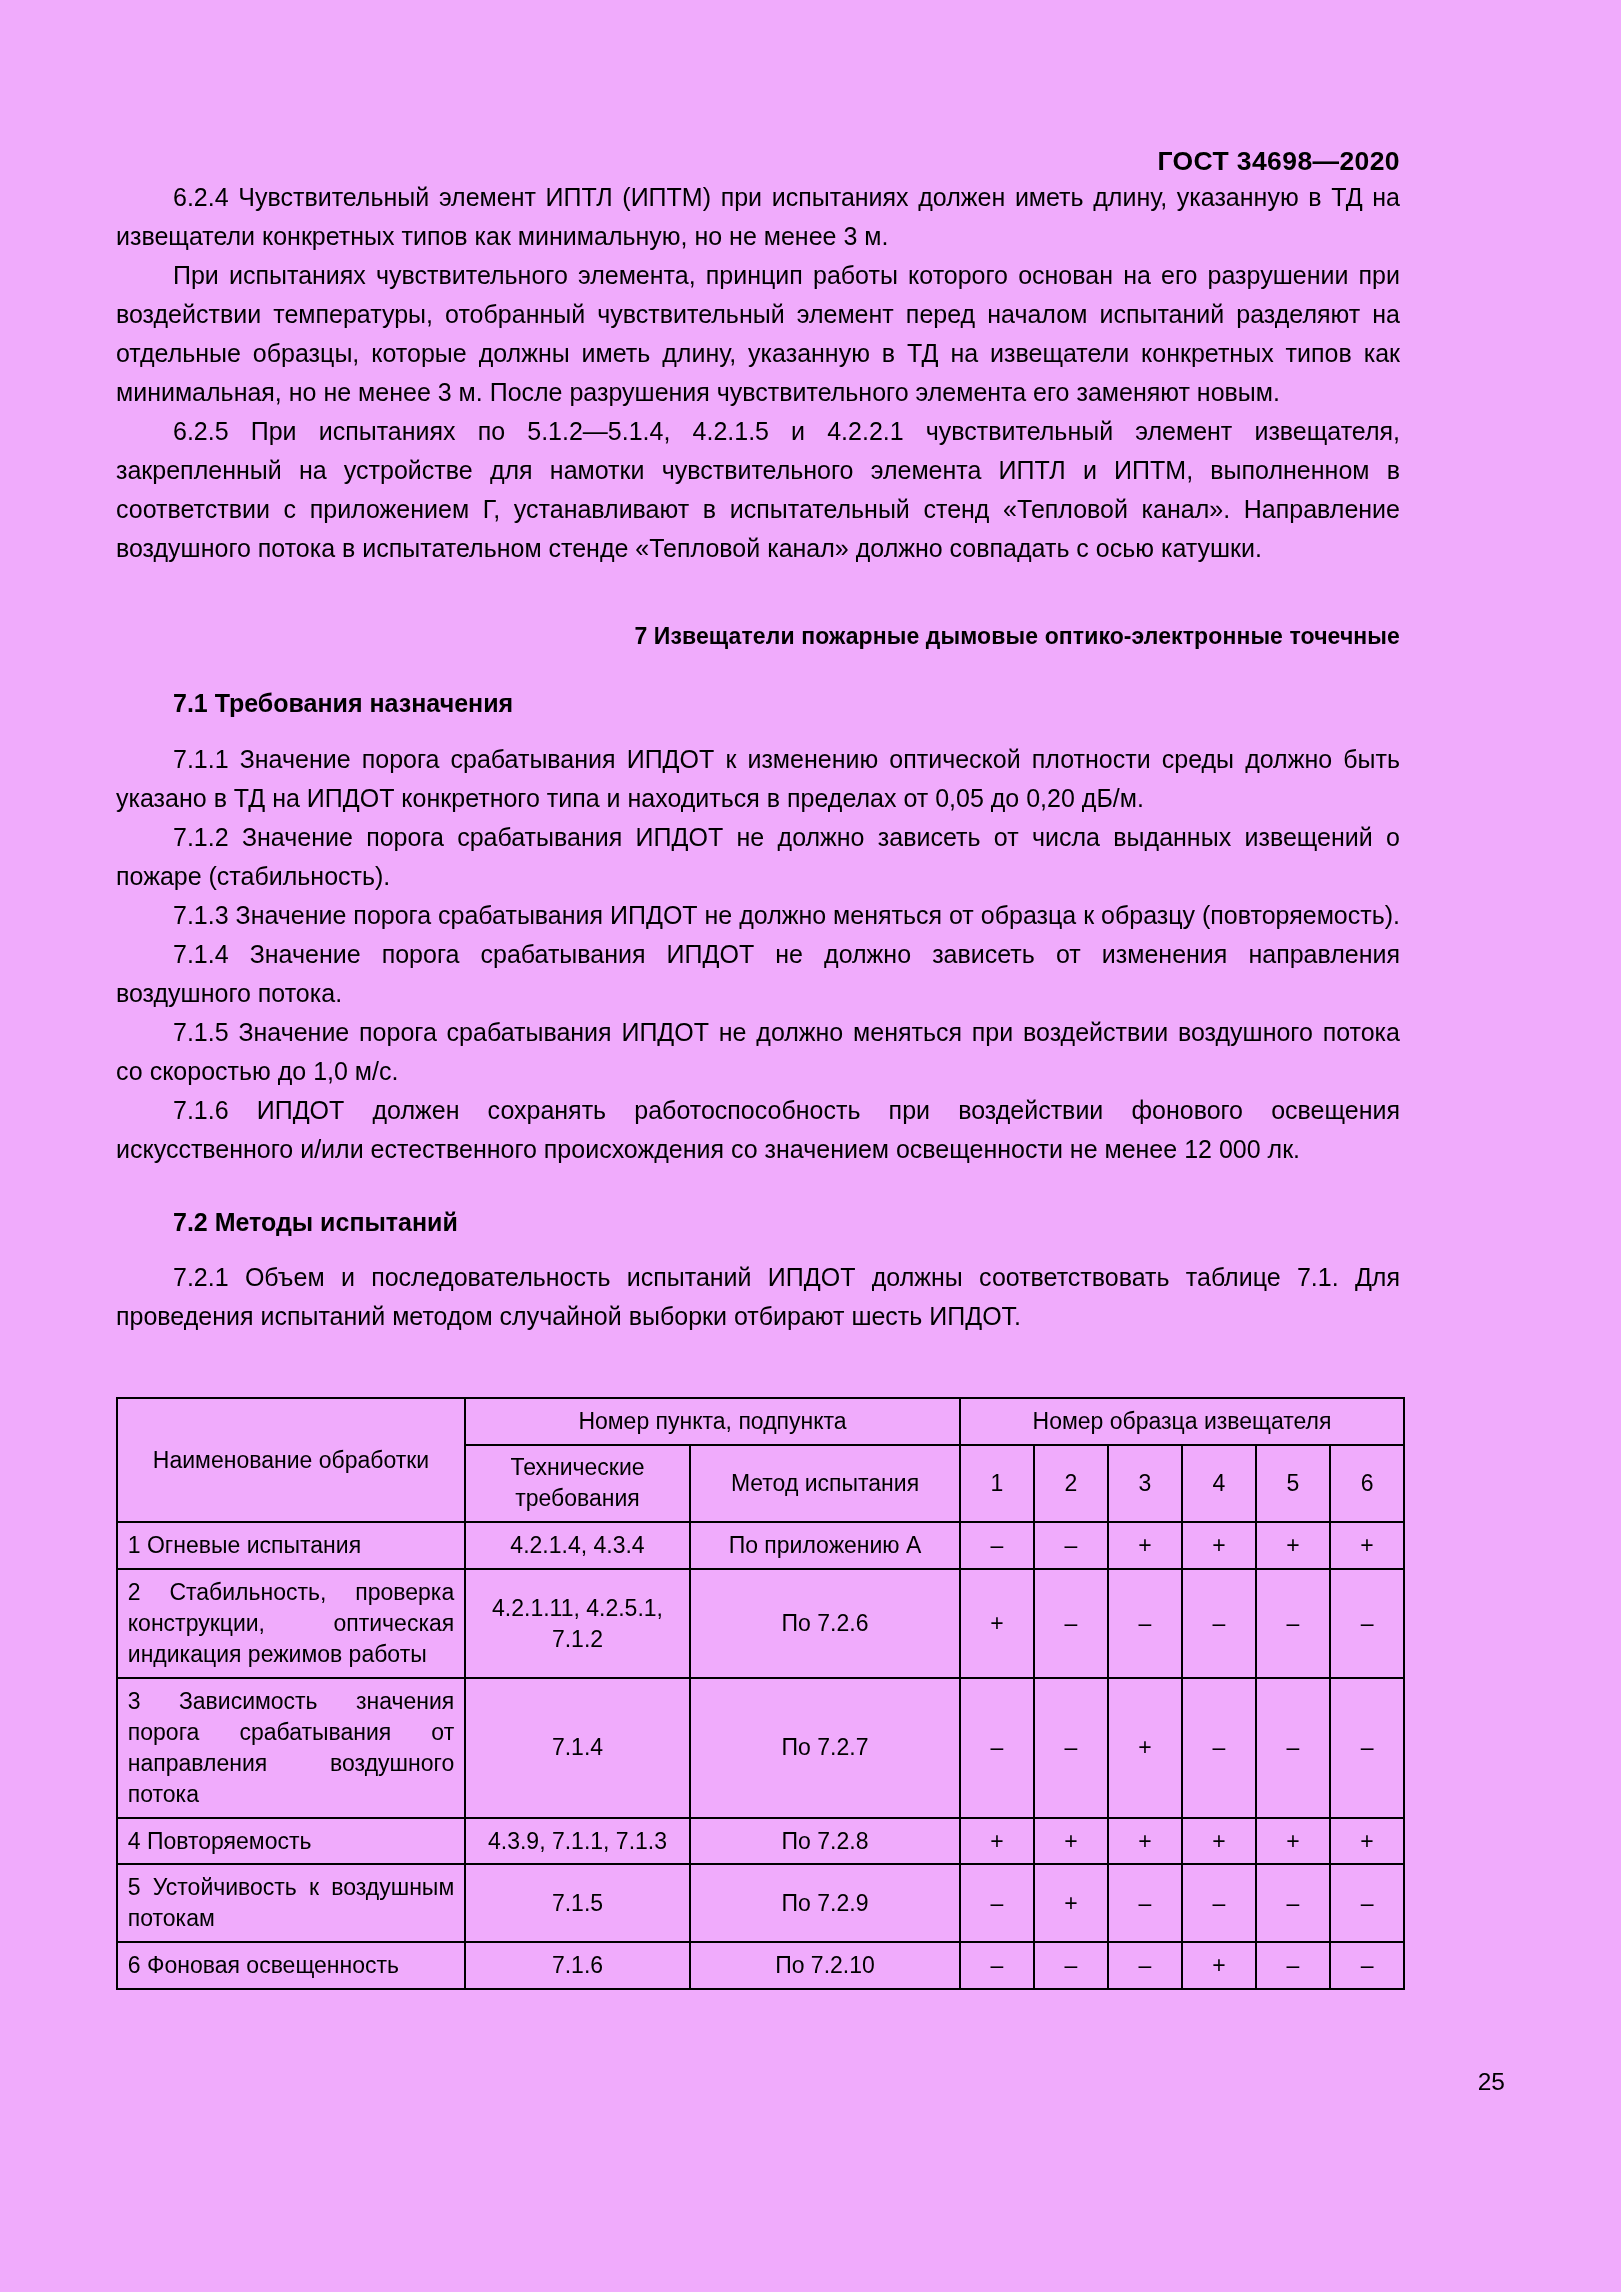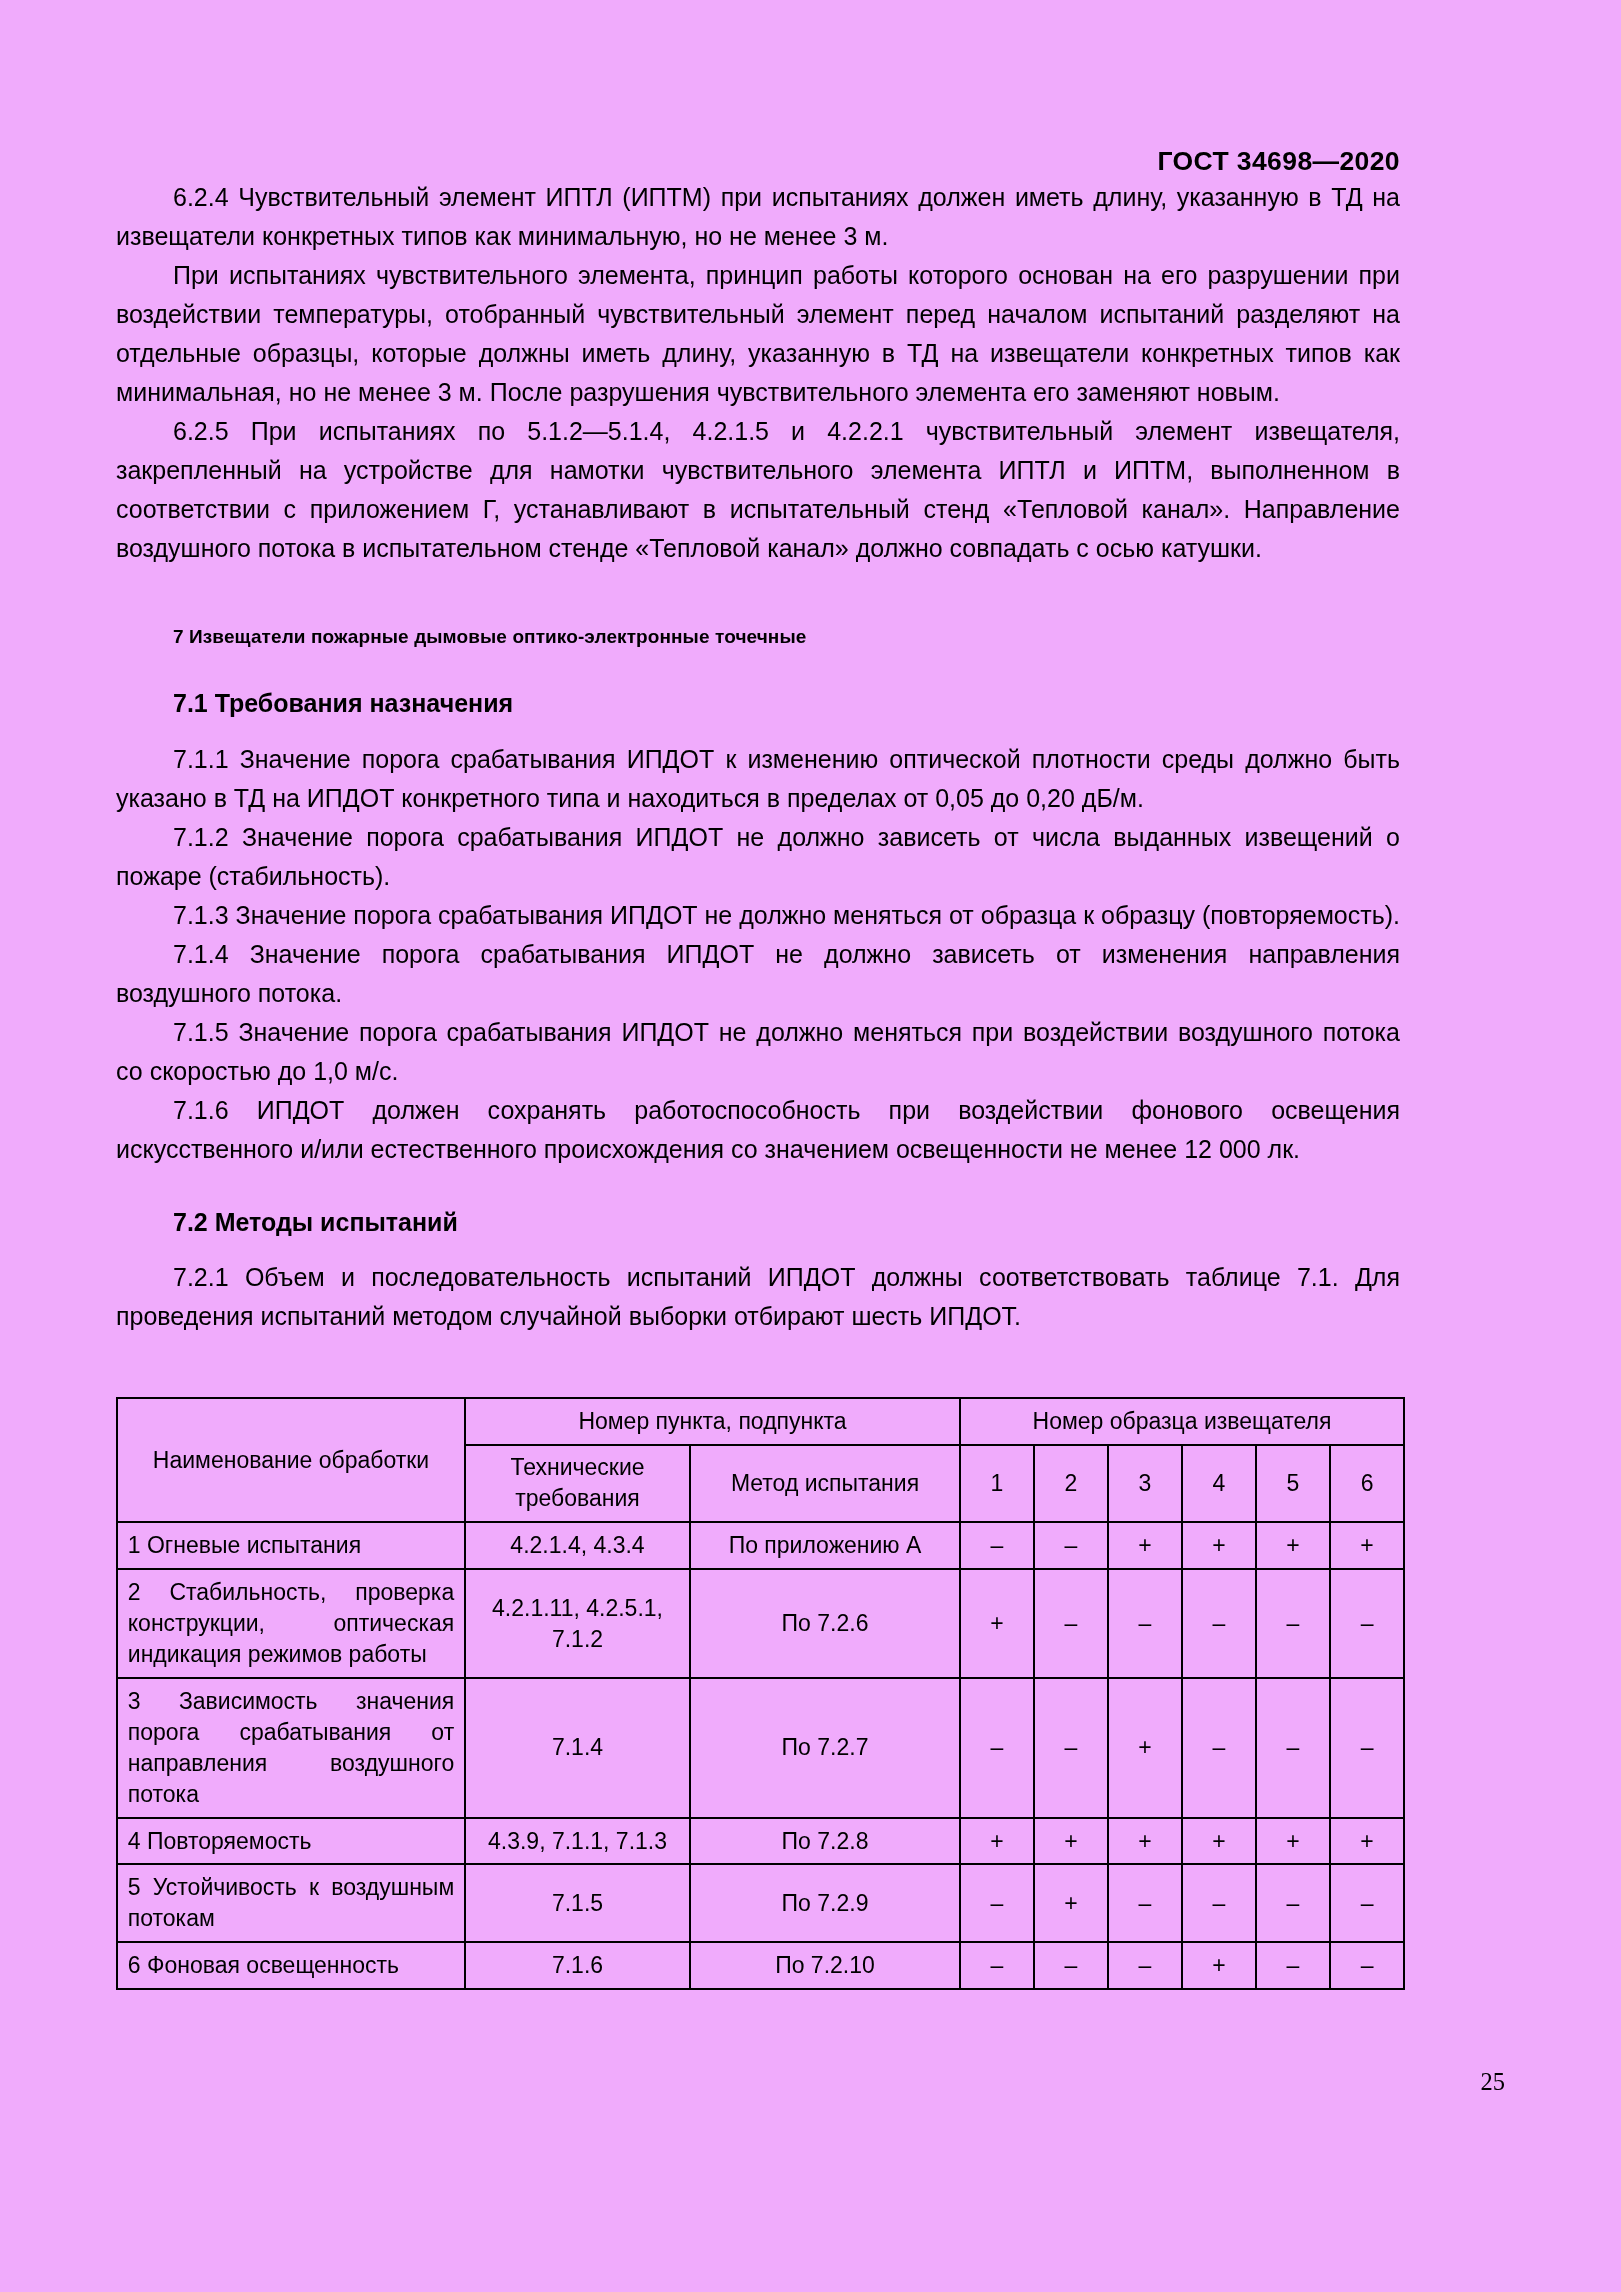--- a/index.html
+++ b/index.html
@@ -47,27 +47,28 @@
   }
   .para.indent {
     text-indent: 57px;
   }
   .para.first {
     margin-top: 26.5px;
   }
 
   
   h2.sec {
-    font-size: 19px;
+    font-size: 23px;
     font-weight: bold;
     margin: 0;
     padding: 0;
     line-height: 35px;
     text-indent: 57px;
     letter-spacing: 0.1px;
+    text-align: right;
   }
   h3.subsec {
     font-size: 25px;
     font-weight: bold;
     margin: 0;
     padding: 0;
     line-height: 33px;
     text-indent: 57px;
   }
   .sp-before-h2 { height: 51px; }
@@ -141,21 +142,20 @@
 
   .hdr-name { vertical-align: middle; }
 
   
   .page-number {
     position: absolute;
     right: 116px;
     top: 2068px;
     font-size: 24.5px;
     text-align: right;
-    font-family: Liberation Serif, serif;
   }
 </style>
 </head>
 <body>
 
 <div class="page">
   <div class="content">
 
     <div class="doc-header">ГОСТ 34698—2020</div>
 

